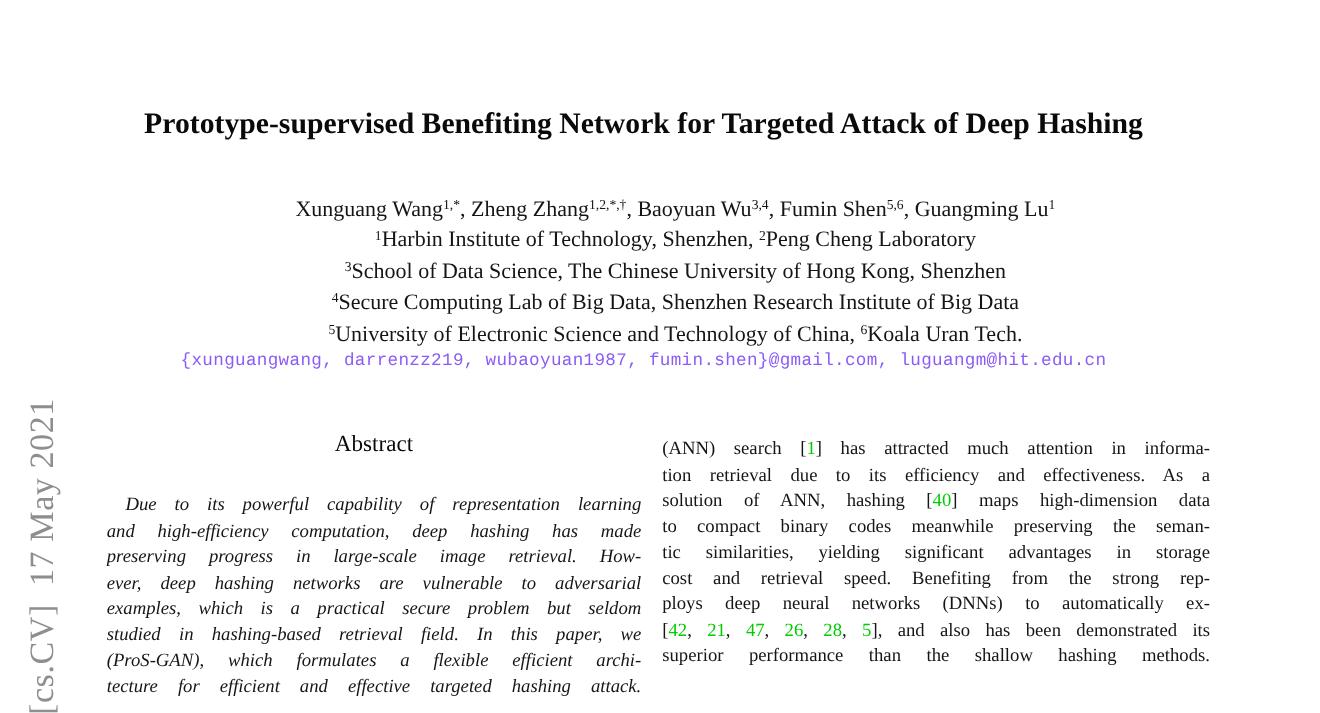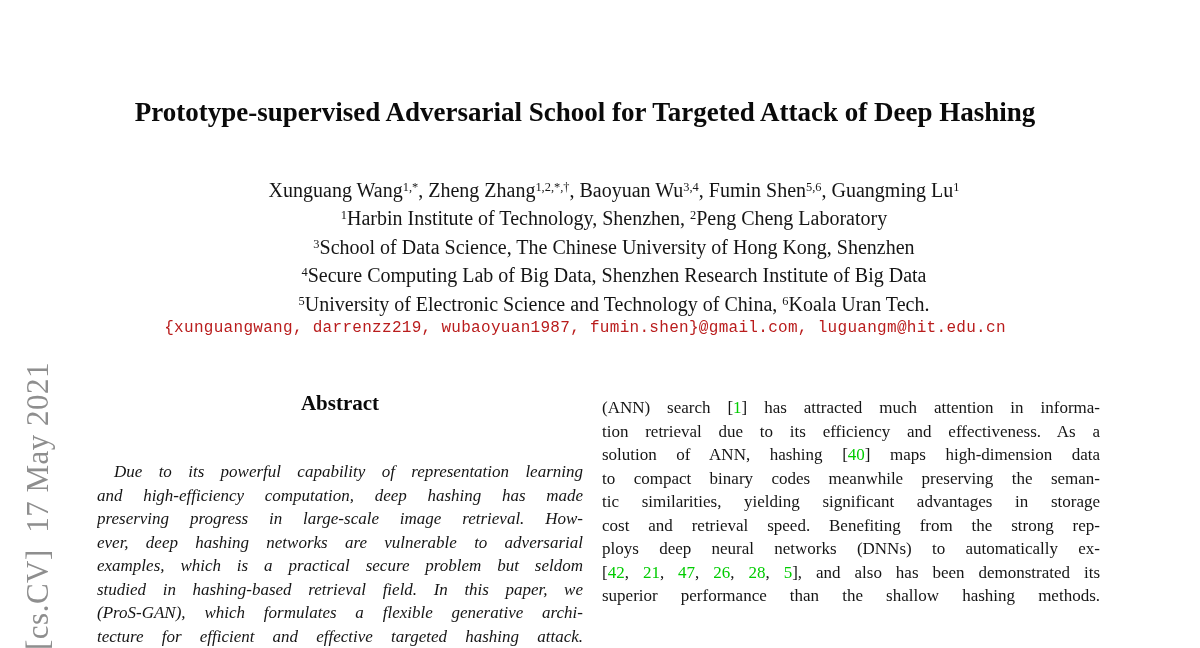--- a/index.html
+++ b/index.html
@@ -21,45 +21,45 @@
     color:#0a0a0a;
   }
   .header-block {
     position:absolute; top:176px; left:0; width:1170px;
     text-align:center; font-size:20px; line-height:28.4px;padding-left:29px;
   }
   sup { font-size:0.62em; line-height:0; vertical-align:0.5em; }
   .emails {
     position:absolute; top:319px; left:0; width:1170px;
     text-align:center; font-family:"Liberation Mono", monospace;
-    font-size:16px; letter-spacing:0.3px; color:#b91c1c;
+    font-size:16px; letter-spacing:0.3px; color:#8b5cf6;
   }
   .col { position:absolute; font-size:17px; }
   .col-left  { left:97px;  top:391px; width:486px; }
   .col-right { left:602px; top:396px; width:498px; }
   .abstract-heading {
-    font-weight:bold; font-size:21px; line-height:25px;
-    text-align:center; margin-bottom:44px; color:#0a0a0a;
+    font-weight:normal; font-size:21px; line-height:25px;
+    text-align:center; margin-bottom:31px; color:#0a0a0a;
   }
   .line {
     line-height:23.55px; height:23.55px; overflow:hidden;
     text-align:justify; text-align-last:justify;
   }
   .col-left .line { font-style:italic; }
   .line.indent { padding-left:17px; }
   .cite { color:var(--cite-color); }
 </style>
 </head>
 <body>
 
 <div id="page" style="--wm-color: #8e8e8e; --cite-color: #00cc00;">
 
   <div class="watermark">[cs.CV]  17 May 2021</div>
 
-  <div class="title">Prototype-supervised Adversarial School for Targeted Attack of Deep Hashing</div>
+  <div class="title">Prototype-supervised Benefiting Network for Targeted Attack of Deep Hashing</div>
 
   <div class="header-block">
     <div>Xunguang Wang<sup>1,*</sup>, Zheng Zhang<sup>1,2,*,†</sup>, Baoyuan Wu<sup>3,4</sup>, Fumin Shen<sup>5,6</sup>, Guangming Lu<sup>1</sup></div>
     <div>
         <div><sup>1</sup>Harbin Institute of Technology, Shenzhen, <sup>2</sup>Peng Cheng Laboratory</div>
         <div><sup>3</sup>School of Data Science, The Chinese University of Hong Kong, Shenzhen</div>
         <div><sup>4</sup>Secure Computing Lab of Big Data, Shenzhen Research Institute of Big Data</div>
         <div><sup>5</sup>University of Electronic Science and Technology of China, <sup>6</sup>Koala Uran Tech.</div>
       </div>
   </div>
@@ -68,21 +68,21 @@
 
   <div class="col col-left">
     <div class="abstract-heading">Abstract</div>
     <div>
         <div class="line indent">Due to its powerful capability of representation learning</div>
         <div class="line">and high-efficiency computation, deep hashing has made</div>
         <div class="line">preserving progress in large-scale image retrieval. How-</div>
         <div class="line">ever, deep hashing networks are vulnerable to adversarial</div>
         <div class="line">examples, which is a practical secure problem but seldom</div>
         <div class="line">studied in hashing-based retrieval field. In this paper, we</div>
-        <div class="line">(ProS-GAN), which formulates a flexible generative archi-</div>
+        <div class="line">(ProS-GAN), which formulates a flexible efficient archi-</div>
         <div class="line">tecture for efficient and effective targeted hashing attack.</div>
       </div>
   </div>
 
   <div class="col col-right">
     <div>
         <div class="line">(ANN) search [<span class="cite">1</span>] has attracted much attention in informa-</div>
         <div class="line">tion retrieval due to its efficiency and effectiveness. As a</div>
         <div class="line">solution of ANN, hashing [<span class="cite">40</span>] maps high-dimension data</div>
         <div class="line">to compact binary codes meanwhile preserving the seman-</div>

